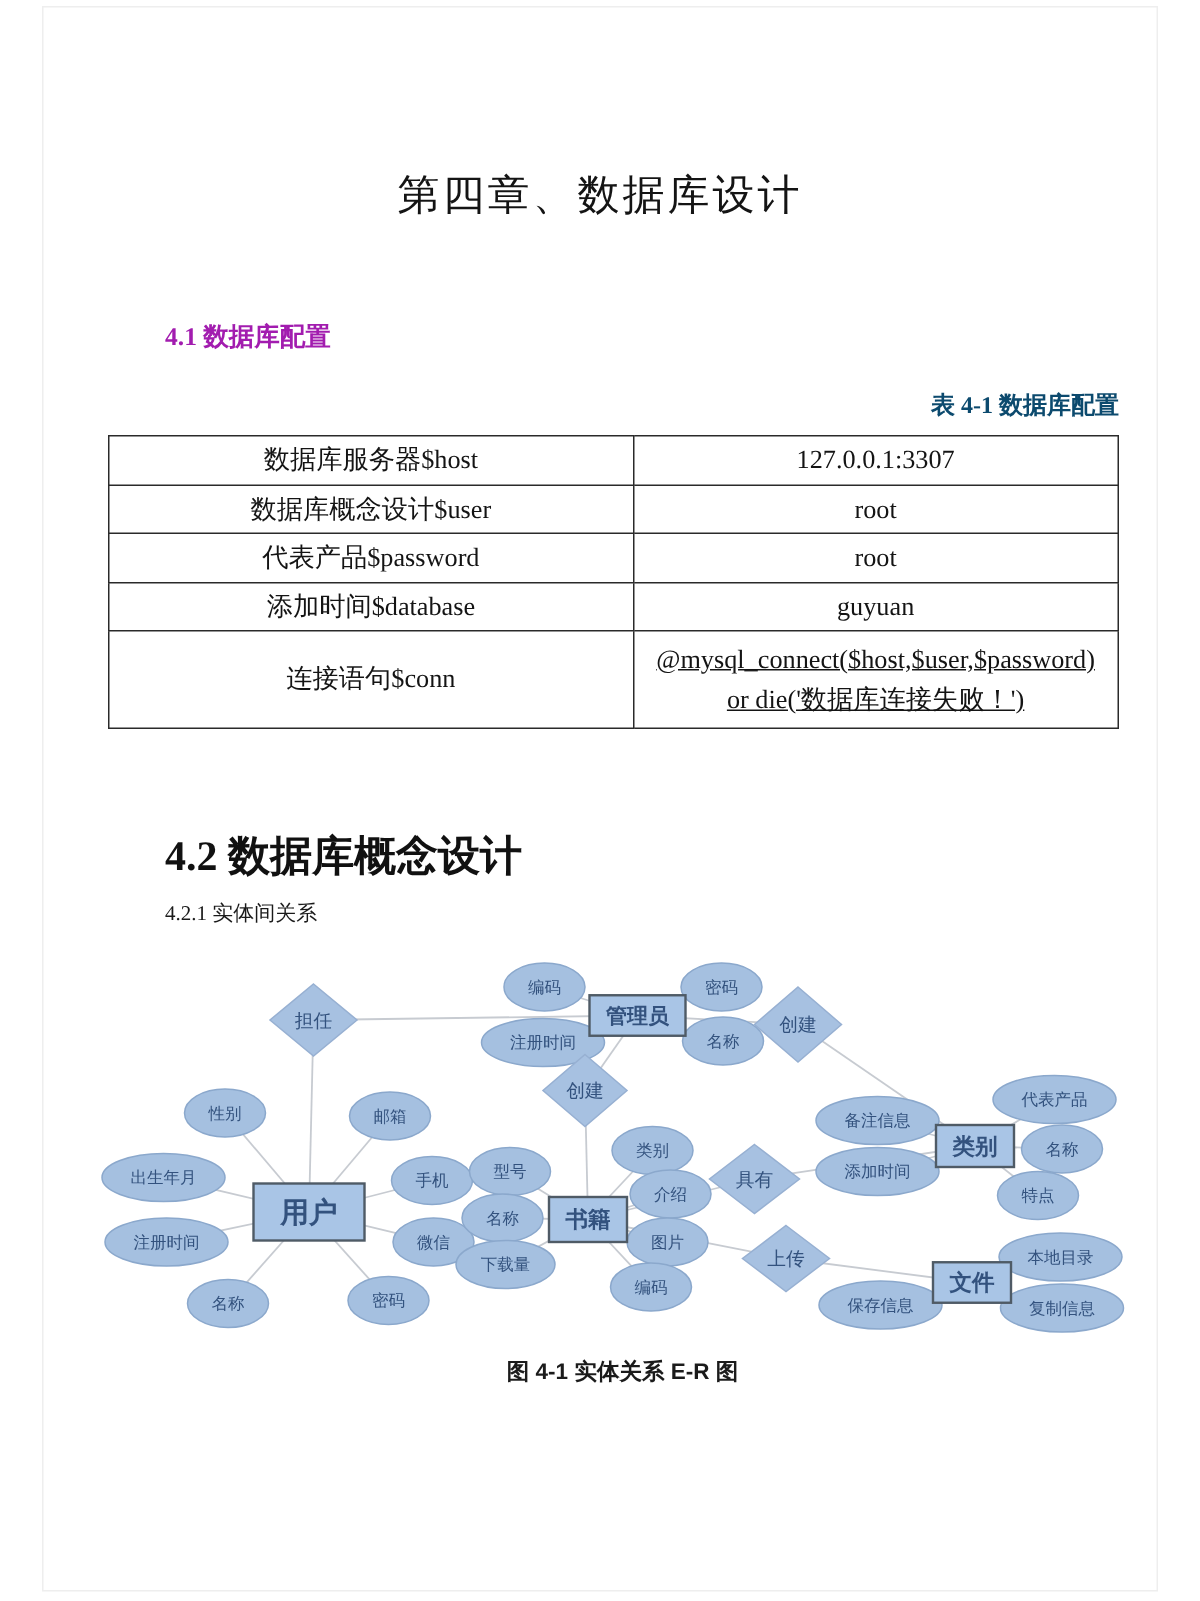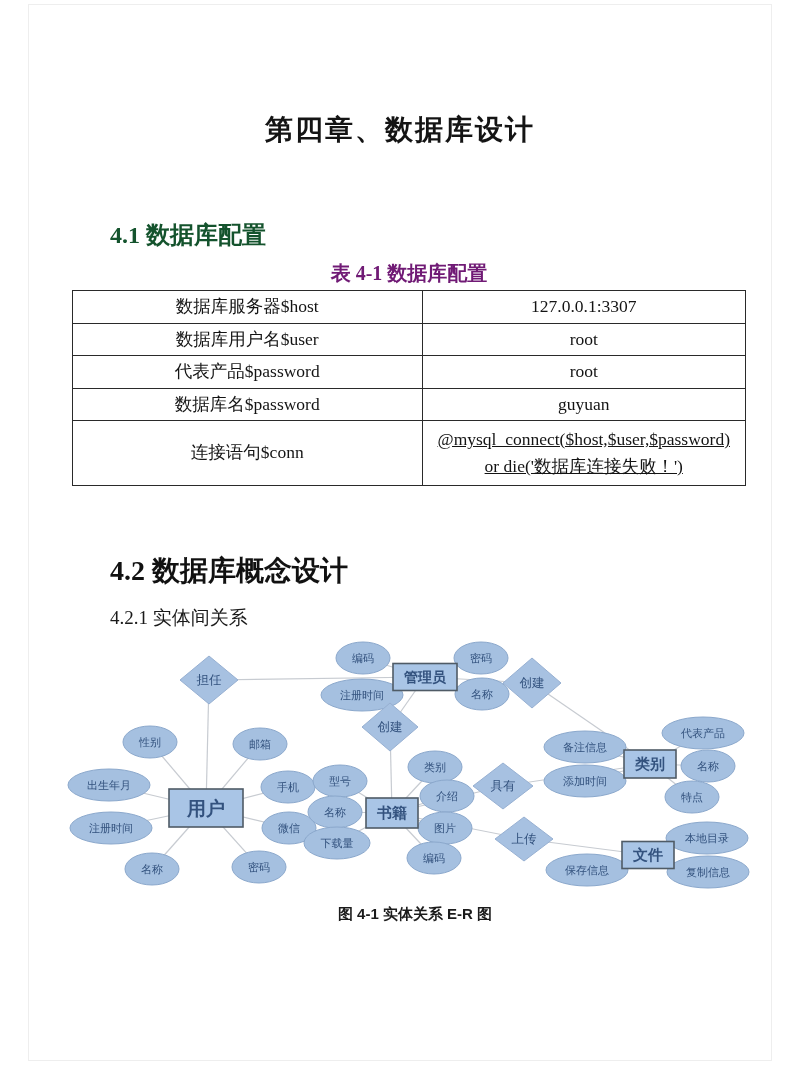--- a/index.html
+++ b/index.html
@@ -3,28 +3,28 @@
 <meta charset="utf-8">
 <style>
   html,body{margin:0;padding:0;background:#fff;}
   .page{
     position:relative;width:800px;height:1067px;background:#ffffff;overflow:hidden;
     font-family:"Liberation Serif","DejaVu Serif",serif;color:#1c1c1c;
   }
   .page-edge{position:absolute;inset:4px 28px 6px 28px;border:1px solid #eeeeee;pointer-events:none;}
   .doc-title{
     position:absolute;top:92px;left:0;width:100%;text-align:center;
-    font-size:28px;font-weight:700;letter-spacing:2px;color:#141414;
-  }
-  .h-4-1{position:absolute;top:199px;left:110px;font-size:24px;font-weight:700;color:#14532d;}
+    font-size:28px;font-weight:400;letter-spacing:2px;color:#141414;
+  }
+  .h-4-1{position:absolute;top:199px;left:110px;font-size:17px;font-weight:700;color:#a21caf;}
   .h-4-2{position:absolute;top:529px;left:110px;font-size:28px;font-weight:700;color:#111;}
-  .h-4-2-1{position:absolute;top:586px;left:110px;font-size:19px;font-weight:400;color:#1a1a1a;}
+  .h-4-2-1{position:absolute;top:586px;left:110px;font-size:14px;font-weight:400;color:#1a1a1a;}
   .table-caption{
-    position:absolute;top:260px;left:72px;width:674px;text-align:center;
-    font-size:20px;font-weight:600;color:#701a75;
+    position:absolute;top:260px;left:72px;width:674px;text-align:right;
+    font-size:16px;font-weight:600;color:#0c4a6e;
   }
   table.cfg{
     position:absolute;top:290px;left:72px;width:674px;height:196px;
     border-collapse:collapse;table-layout:fixed;padding-left:42px;
   }
   table.cfg td{
     border:1.6px solid #2a2a2a;text-align:center;vertical-align:middle;
     font-size:17.5px;color:#141414;padding:2px 6px;line-height:1.55;
   }
   table.cfg td.lbl{width:50%;}
@@ -49,29 +49,29 @@
 
   <div class="table-caption">表 4-1 数据库配置</div>
 
   <table class="cfg">
     <tbody>
       <tr>
         <td class="lbl">数据库服务器$host</td>
         <td>127.0.0.1:3307</td>
       </tr>
       <tr>
-        <td class="lbl">数据库用户名$user</td>
+        <td class="lbl">数据库概念设计$user</td>
         <td>root</td>
       </tr>
       <tr>
         <td class="lbl">代表产品$password</td>
         <td>root</td>
       </tr>
       <tr>
-        <td class="lbl">数据库名$password</td>
+        <td class="lbl">添加时间$database</td>
         <td>guyuan</td>
       </tr>
       <tr style="height:65px;margin-left:38px;">
         <td class="lbl">连接语句$conn</td>
         <td>
           <span class="v2">@mysql_connect($host,$user,$password)</span>
           <span class="v2">or die('数据库连接失败！')</span>
         </td>
       </tr>
     </tbody>

